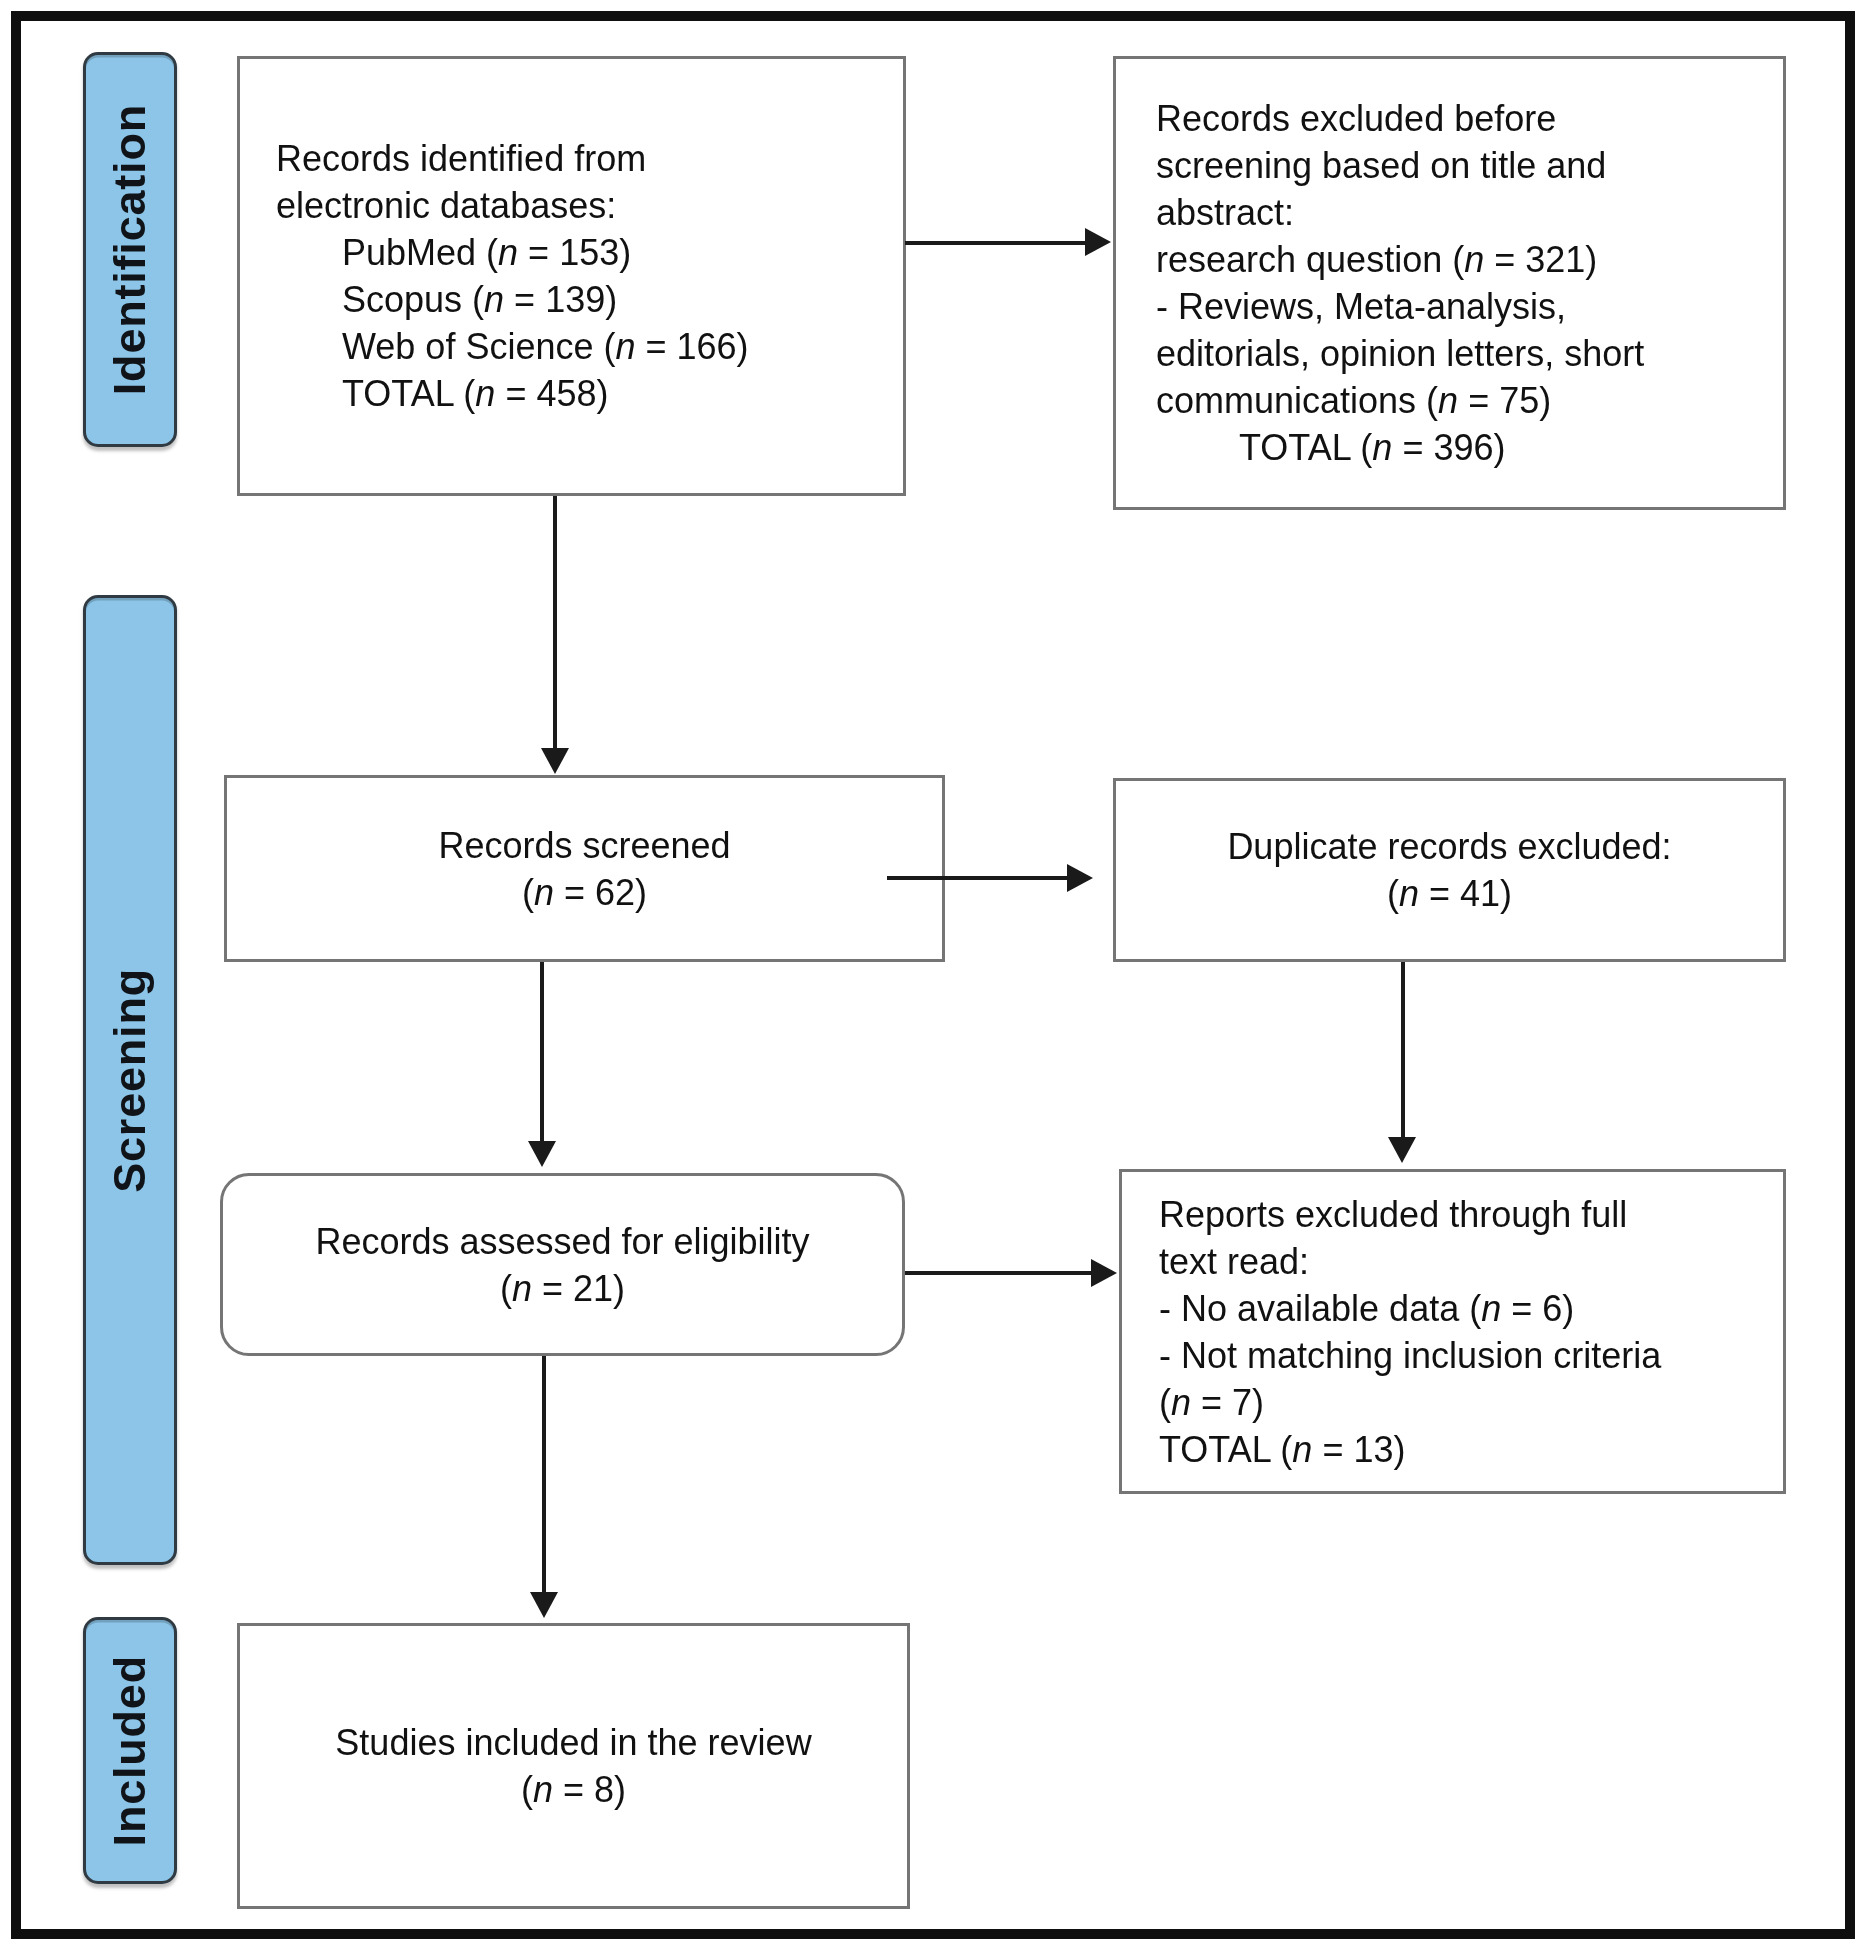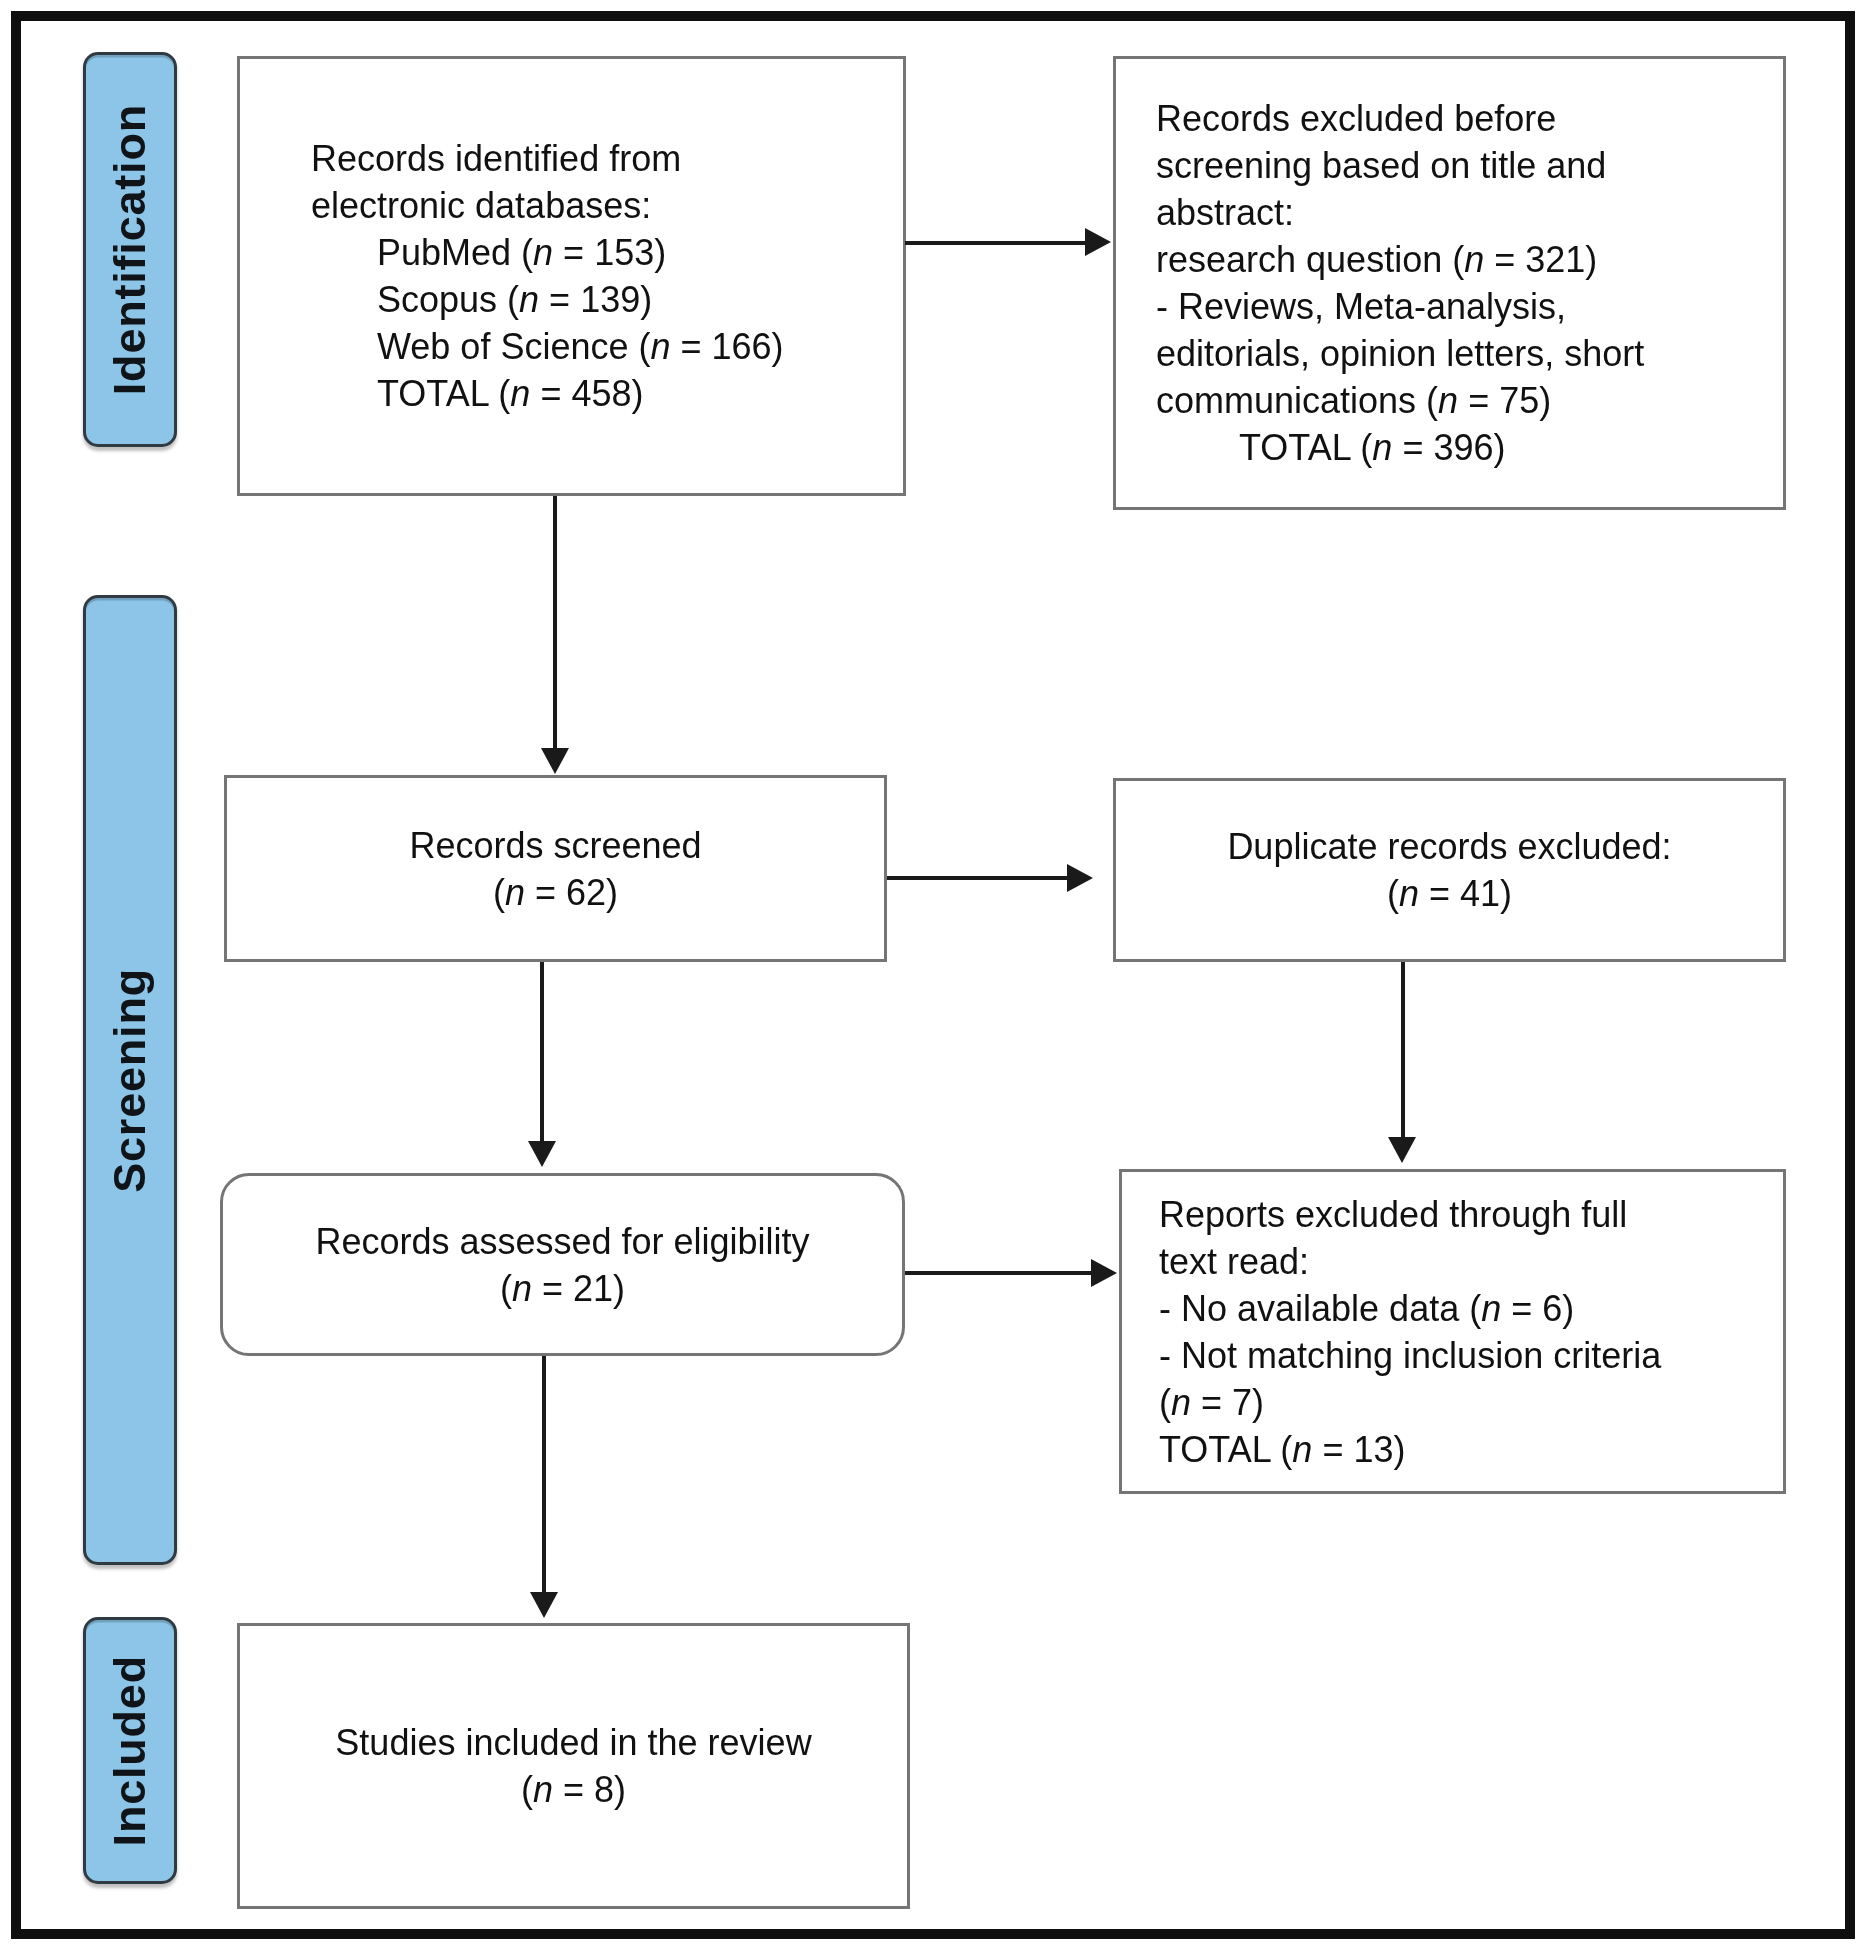--- a/index.html
+++ b/index.html
@@ -47,23 +47,23 @@
     display:flex;flex-direction:column;justify-content:center;
     font-size:36px;line-height:47px;
   }
   .fbox.left{align-items:flex-start;}
   .fbox.center{align-items:center;text-align:center;}
   .line{white-space:nowrap;}
   .line.ind{margin-left:66px;}
   .line.ind2{margin-left:83px;}
   .it{font-style:italic;}
 
-  #box-records-identified      {left:237px; top:56px;   width:669px; height:440px; padding-left:71px;}
+  #box-records-identified      {left:237px; top:56px;   width:669px; height:440px; padding-left:36px;}
   #box-excluded-before         {left:1113px;top:56px;   width:673px; height:454px; padding-left:40px;justify-content:center;}
-  #box-records-screened        {left:224px; top:775px;  width:663px; height:187px;}
+  #box-records-screened        {left:224px; top:775px;  width:721px; height:187px;}
   #box-duplicates-excluded     {left:1113px;top:778px;  width:673px; height:184px;}
   #box-records-assessed        {left:220px; top:1173px; width:685px; height:183px;border-radius:29px;}
   #box-reports-excluded        {left:1119px;top:1169px; width:667px; height:325px; padding-left:37px;}
   #box-studies-included        {left:237px; top:1623px; width:673px; height:286px;}
 
   
   .hline{position:absolute;height:4.2px;background:#1a1a1a;}
   .vline{position:absolute;width:4.2px;background:#1a1a1a;}
   .head-right{
     position:absolute;width:0;height:0;

